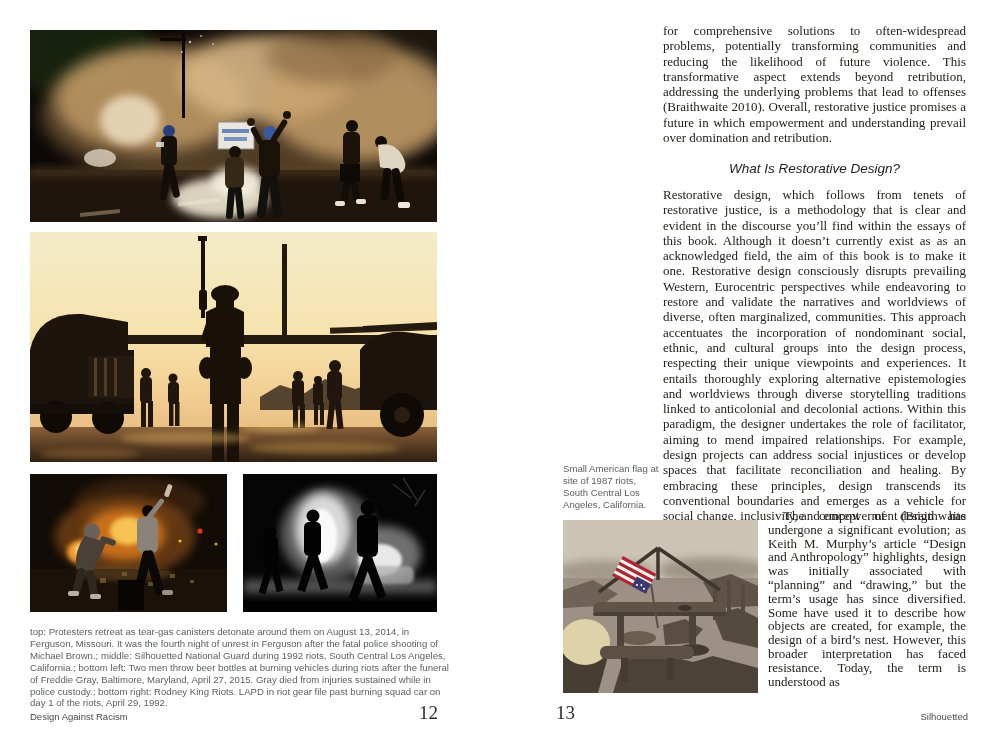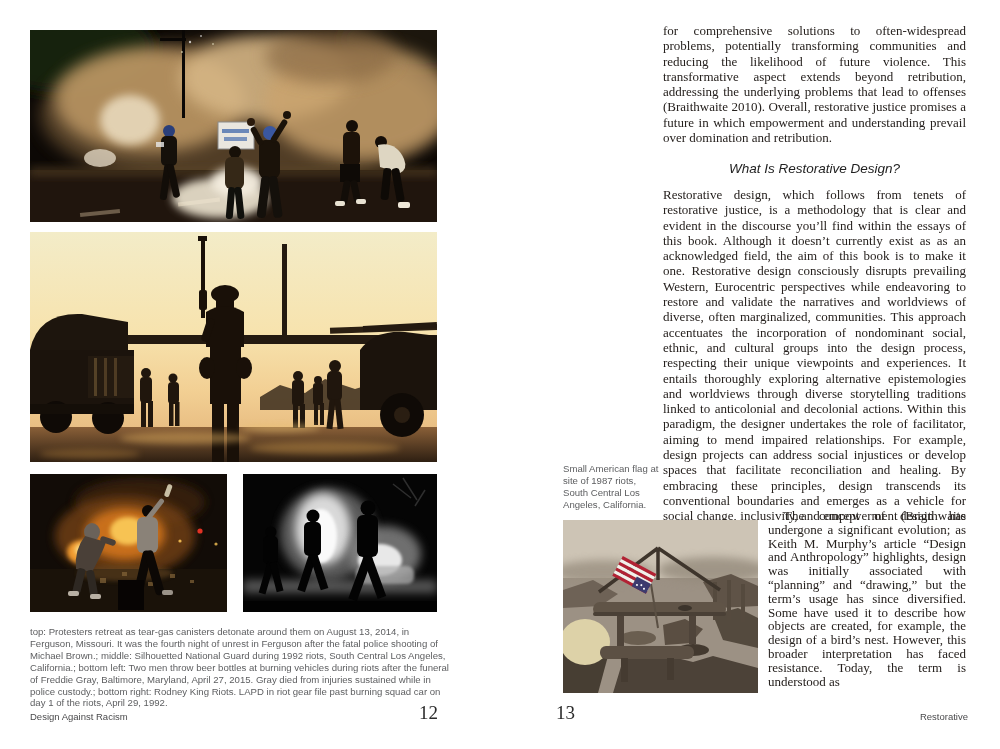--- a/index.html
+++ b/index.html
@@ -372,13 +372,13 @@
           <circle cx="8" cy="5.5" r="1" fill="#fff"></circle>
           <circle cx="12" cy="3.5" r="1" fill="#fff"></circle>
       </g>
     </g>
   </svg>
 </div>
 
 <div class="abs body-text" id="para3">The concept of design has undergone a significant evolution; as Keith M. Murphy’s article “Design and Anthropology” highlights, design was initially associated with “planning” and “drawing,” but the term’s usage has since diversified. Some have used it to describe how objects are created, for example, the design of a bird’s nest. However, this broader interpretation has faced resistance. Today, the term is understood as</div>
 
 <div class="abs page-num" id="page-num-right">13</div>
-<div class="abs footer-text" id="footer-chapter">Restorative</div>
+<div class="abs footer-text" id="footer-chapter">Silhouetted</div>
 
 </body></html>

